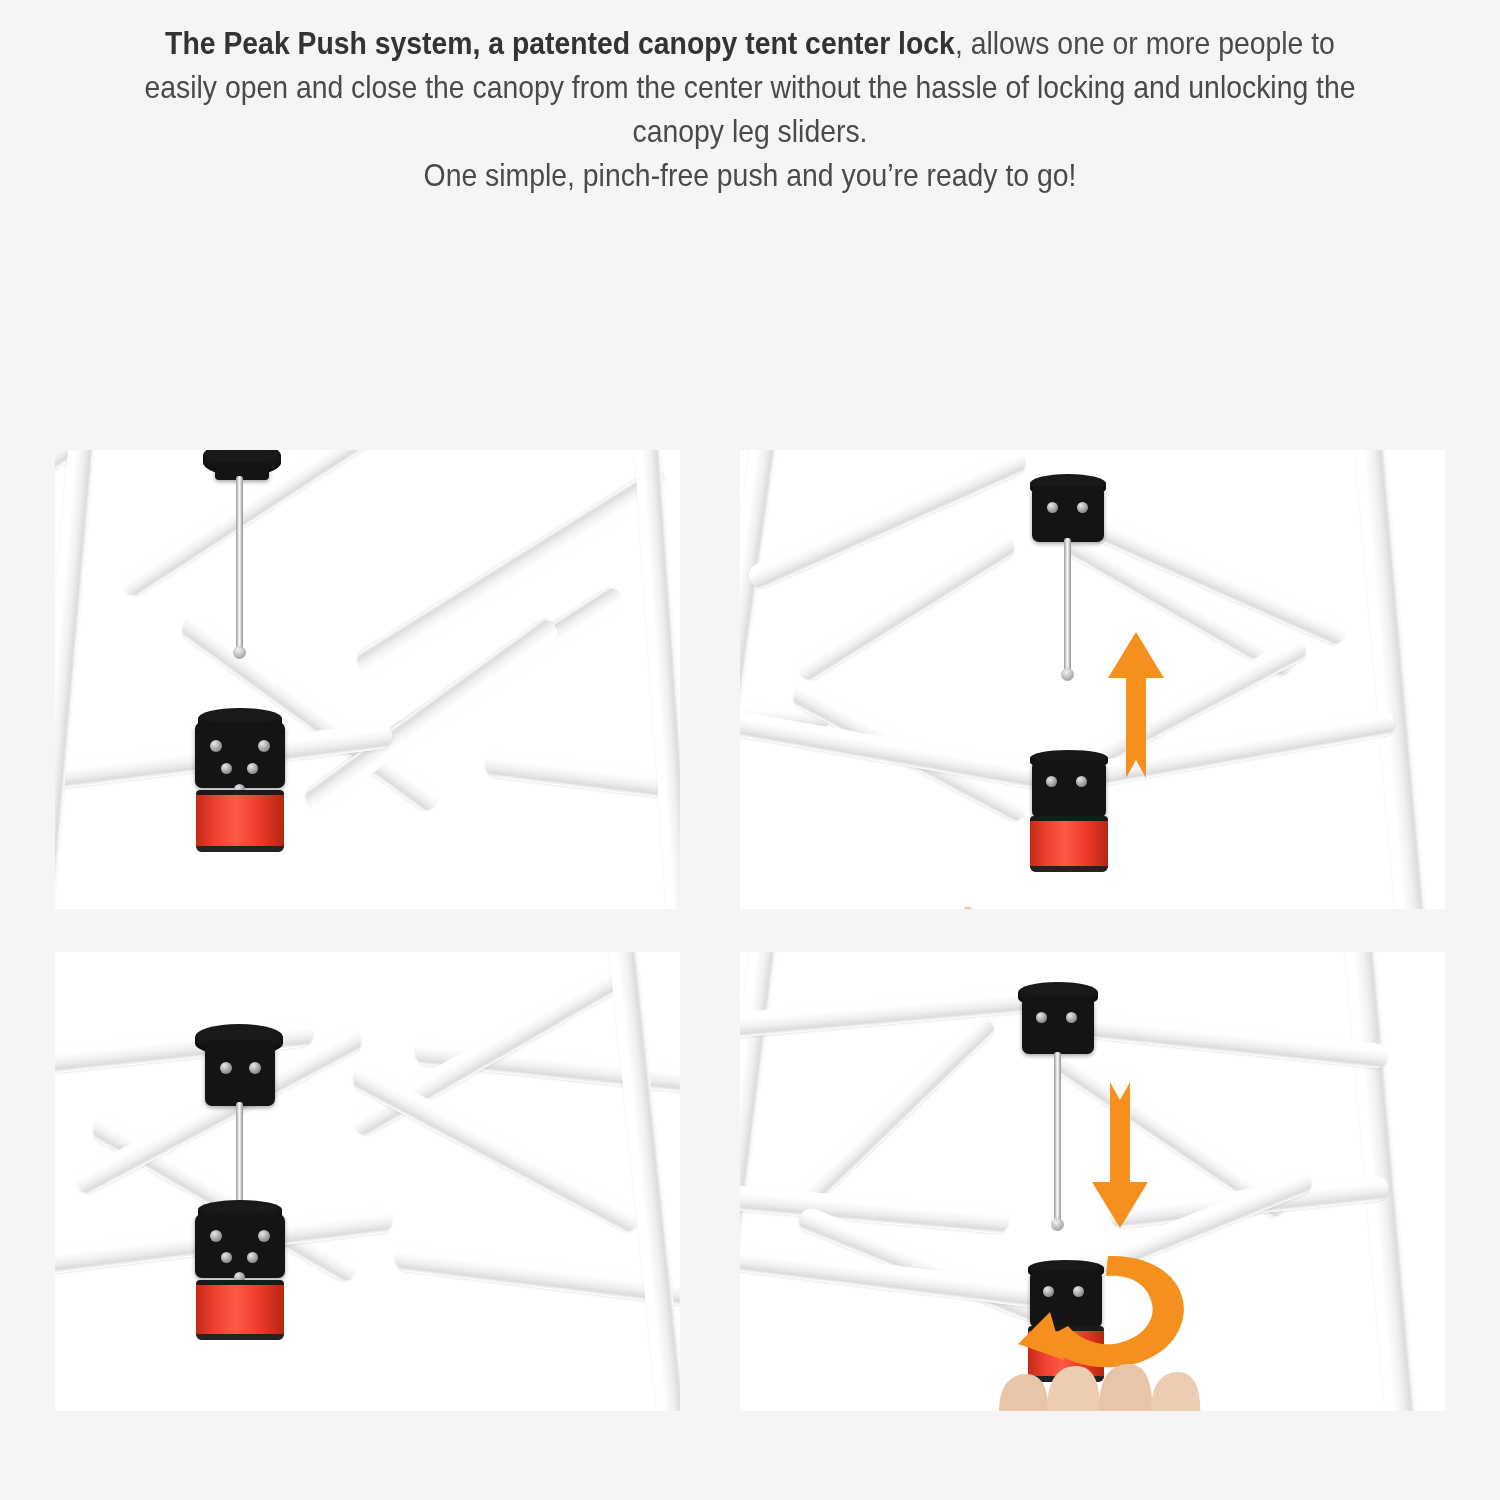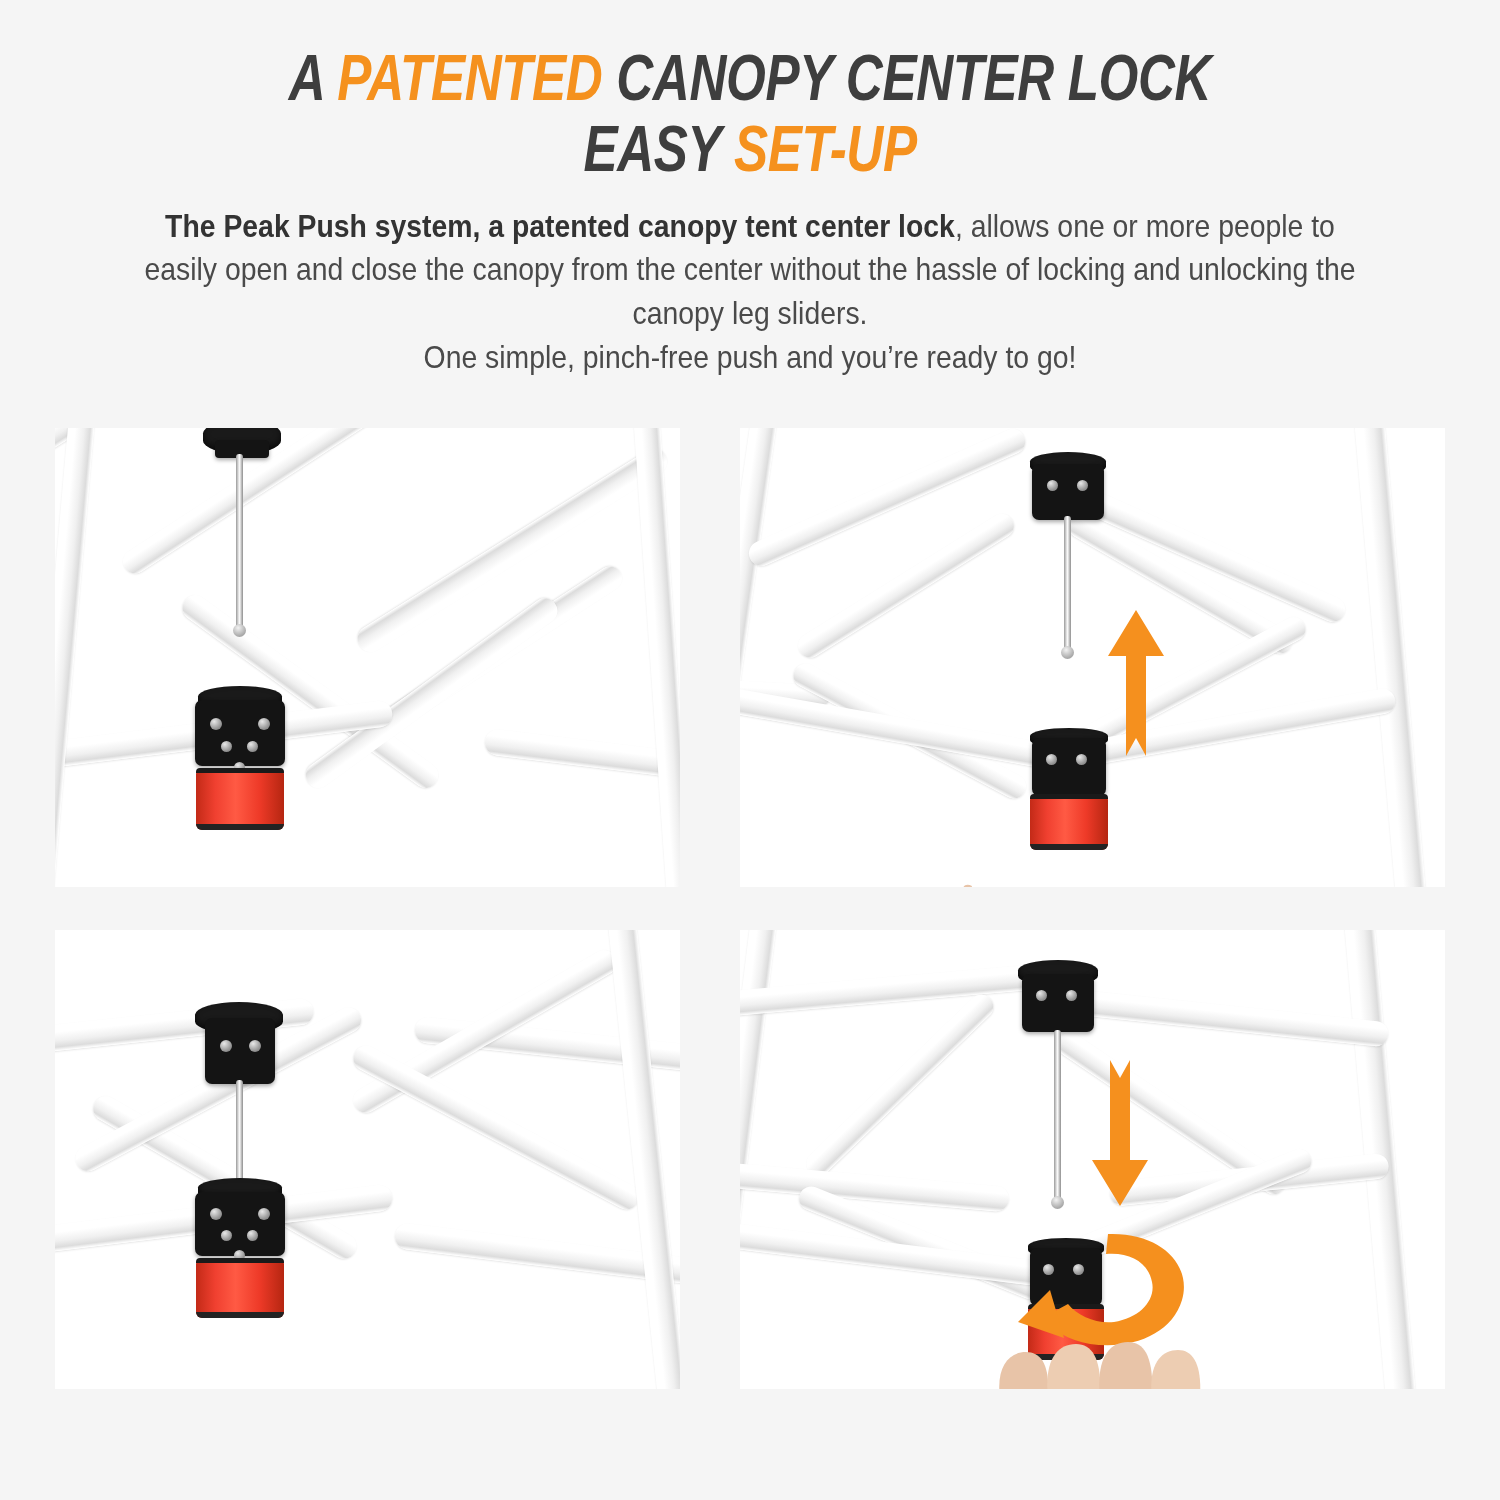--- a/index.html
+++ b/index.html
@@ -124,24 +124,20 @@
 
   
   .hand{position:absolute;}
   .hand svg{display:block;}
 </style>
 </head>
 <body>
 
 <div class="page">
 
-  <div class="heading">
-    <div class="line l1"><span>A </span><span class="accent">PATENTED</span><span> CANOPY CENTER LOCK</span></div>
-    <div class="line l2"><span>EASY </span><span class="accent">SET-UP</span></div>
-  </div>
 
   <div class="intro">
     <span><b>The Peak Push system, a patented canopy tent center lock</b></span><span>, allows one or more people to easily open and close the canopy from the center without the hassle of locking and unlocking the canopy leg sliders.</span>
     <div>One simple, pinch-free push and you’re ready to go!</div>
   </div>
 
   <div class="grid">
 
     <div class="panel p1">
       <div class="scene">

